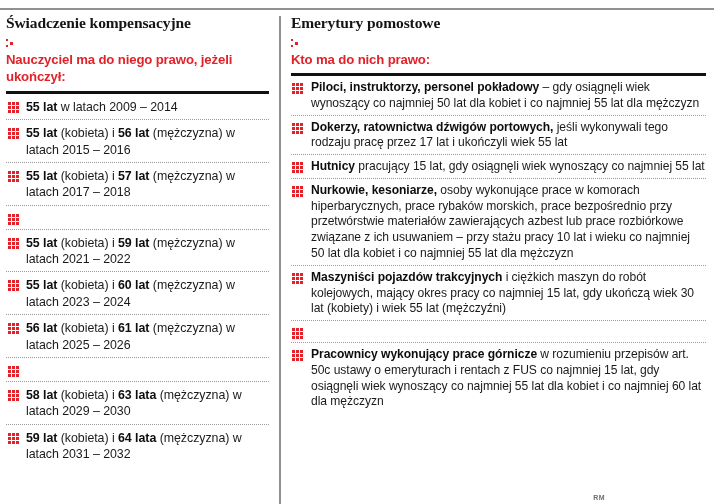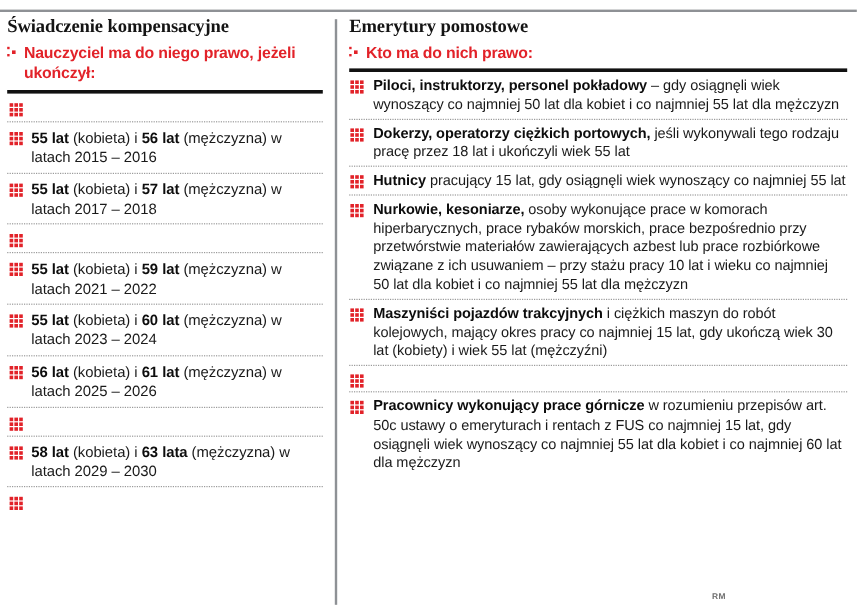--- a/index.html
+++ b/index.html
@@ -73,20 +73,21 @@
 
   .sub-head {
     display: flex;
     align-items: flex-start;
     color: #e22229;
     font-weight: bold;
     font-size: 13.2px;
     line-height: 1.28;
     margin: 0;
     letter-spacing: -0.15px;
+    flex-direction: column;
   }
 
   .arrow-dots {
     flex: 0 0 auto;
     width: 10px;
     height: 14px;
     position: relative;
     margin-right: 4px;
     margin-top: 2px;
   }
@@ -206,20 +207,21 @@
               <span></span>
               <span></span>
               <span></span>
               <span></span>
               <span></span>
               <span></span>
               <span></span>
               <span></span>
               <span></span>
             </span>
+            <div class="item-text"><b>55 lat</b><span> w latach 2009 – 2014</span></div>
           </li>
           <li>
             <span class="grid-bullet">
               <span></span>
               <span></span>
               <span></span>
               <span></span>
               <span></span>
               <span></span>
               <span></span>
@@ -329,20 +331,21 @@
               <span></span>
               <span></span>
               <span></span>
               <span></span>
               <span></span>
               <span></span>
               <span></span>
               <span></span>
               <span></span>
             </span>
+            <div class="item-text"><b>59 lat</b><span> (kobieta) i </span><b>64 lata</b><span> (mężczyzna) w latach 2031 – 2032</span></div>
           </li>
         </ul>
     </div>
 
     <div class="col-divider"></div>
 
     <div class="col-right">
       <h2 class="col-title">Emerytury pomostowe</h2>
 
       <div class="sub-head">
@@ -376,21 +379,21 @@
               <span></span>
               <span></span>
               <span></span>
               <span></span>
               <span></span>
               <span></span>
               <span></span>
               <span></span>
               <span></span>
             </span>
-            <div class="item-text"><b>Dokerzy, operatorzy ciężkich portowych,</b><span> jeśli wykonywali tego rodzaju pracę przez 18 lat i ukończyli wiek 55 lat</span></div>
+            <div class="item-text"><b>Dokerzy, ratownictwa dźwigów portowych,</b><span> jeśli wykonywali tego rodzaju pracę przez 17 lat i ukończyli wiek 55 lat</span></div>
           </li>
           <li>
             <span class="grid-bullet">
               <span></span>
               <span></span>
               <span></span>
               <span></span>
               <span></span>
               <span></span>
               <span></span>

